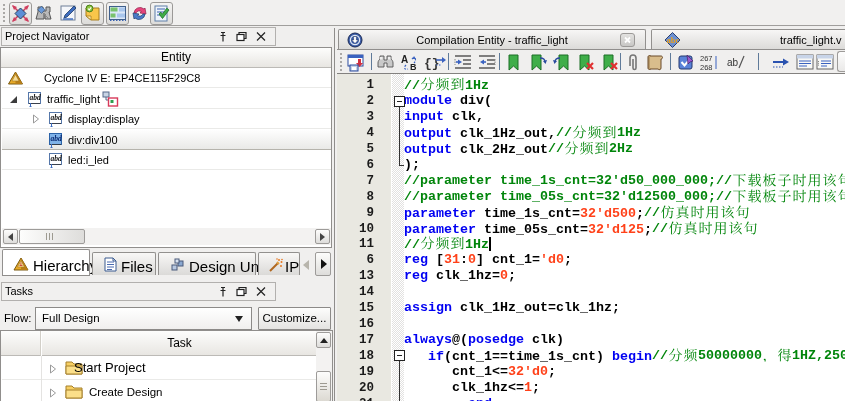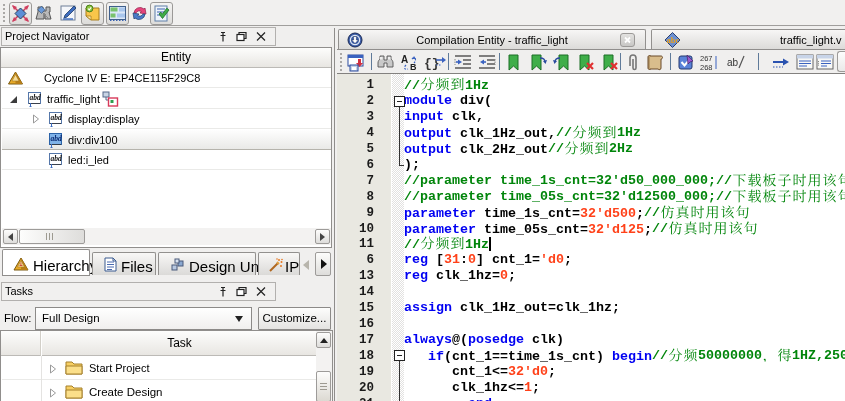--- a/index.html
+++ b/index.html
@@ -281,21 +281,21 @@
  <div class="hdr" style="position:absolute;left:0;top:0;width:40px;height:25px;border-right:1px solid #d2cfc8"></div>
  <div class="hdr" style="position:absolute;left:41px;top:0;width:275px;height:25px;line-height:24px">Task</div>
  <div class="trow" style="top:25px;height:24px;line-height:24px">
   <svg class="abs" style="left:47px;top:8px" width="8" height="10" viewBox="0 0 8 10">
         <path d="M1.5 1l5 4-5 4z" fill="#fff" stroke="#9a9a9a"></path>
       </svg>
   <svg class="abs" style="left:63px;top:4px" width="18" height="15" viewBox="0 0 18 15">
         <path d="M1 2h6l2 2h8v10H1z" fill="#f7cf63" stroke="#a5802c"></path>
         <path d="M1 6h16v8H1z" fill="#fbdf8a" stroke="#a5802c"></path>
       </svg>
-  <span class="abs" style="left:87px;top:0px;font-size:11px">Start Project</span>
+  <span class="abs" style="left:72px;top:0px;font-size:13px">Start Project</span>
  </div>
  <div class="trow" style="top:49px;height:24px;line-height:24px;border-bottom:0">
   <svg class="abs" style="left:47px;top:8px" width="8" height="10" viewBox="0 0 8 10">
         <path d="M1.5 1l5 4-5 4z" fill="#fff" stroke="#9a9a9a"></path>
       </svg>
   <svg class="abs" style="left:63px;top:4px" width="18" height="15" viewBox="0 0 18 15">
         <path d="M1 2h6l2 2h8v10H1z" fill="#f7cf63" stroke="#a5802c"></path>
         <path d="M1 6h16v8H1z" fill="#fbdf8a" stroke="#a5802c"></path>
       </svg>
   <span class="abs" style="left:87px;top:0px;font-size:11.5px">Create Design</span>

